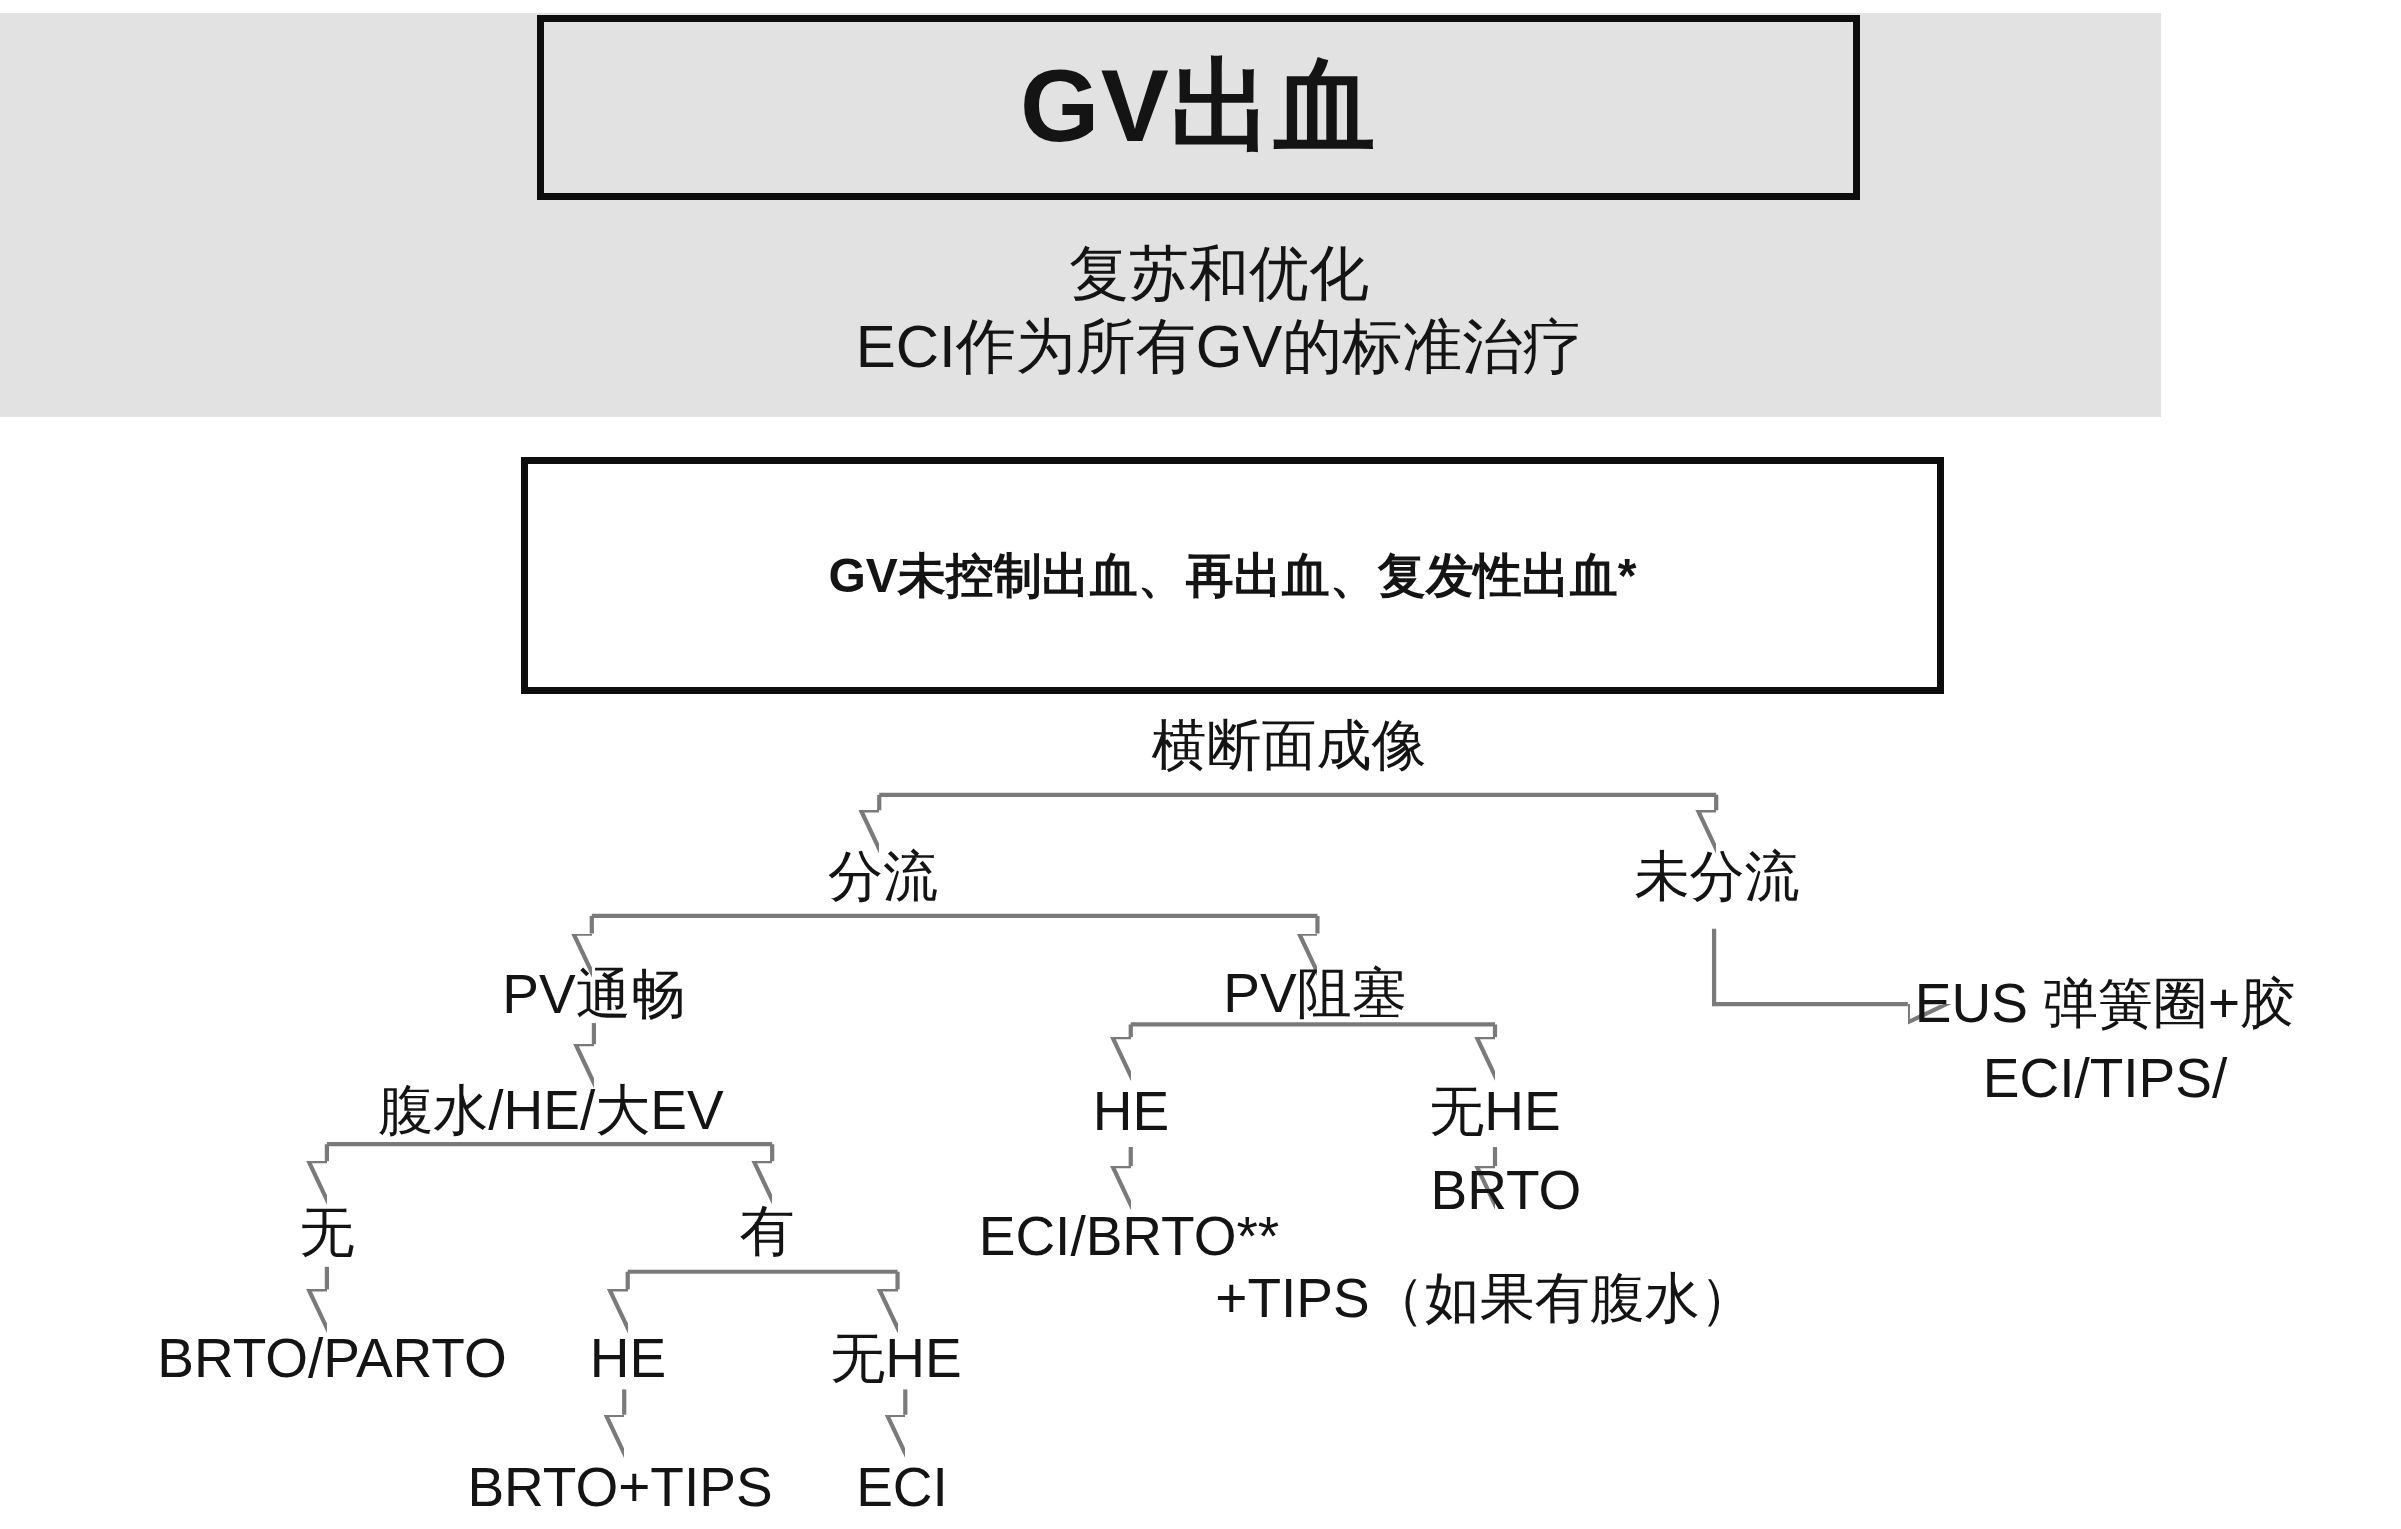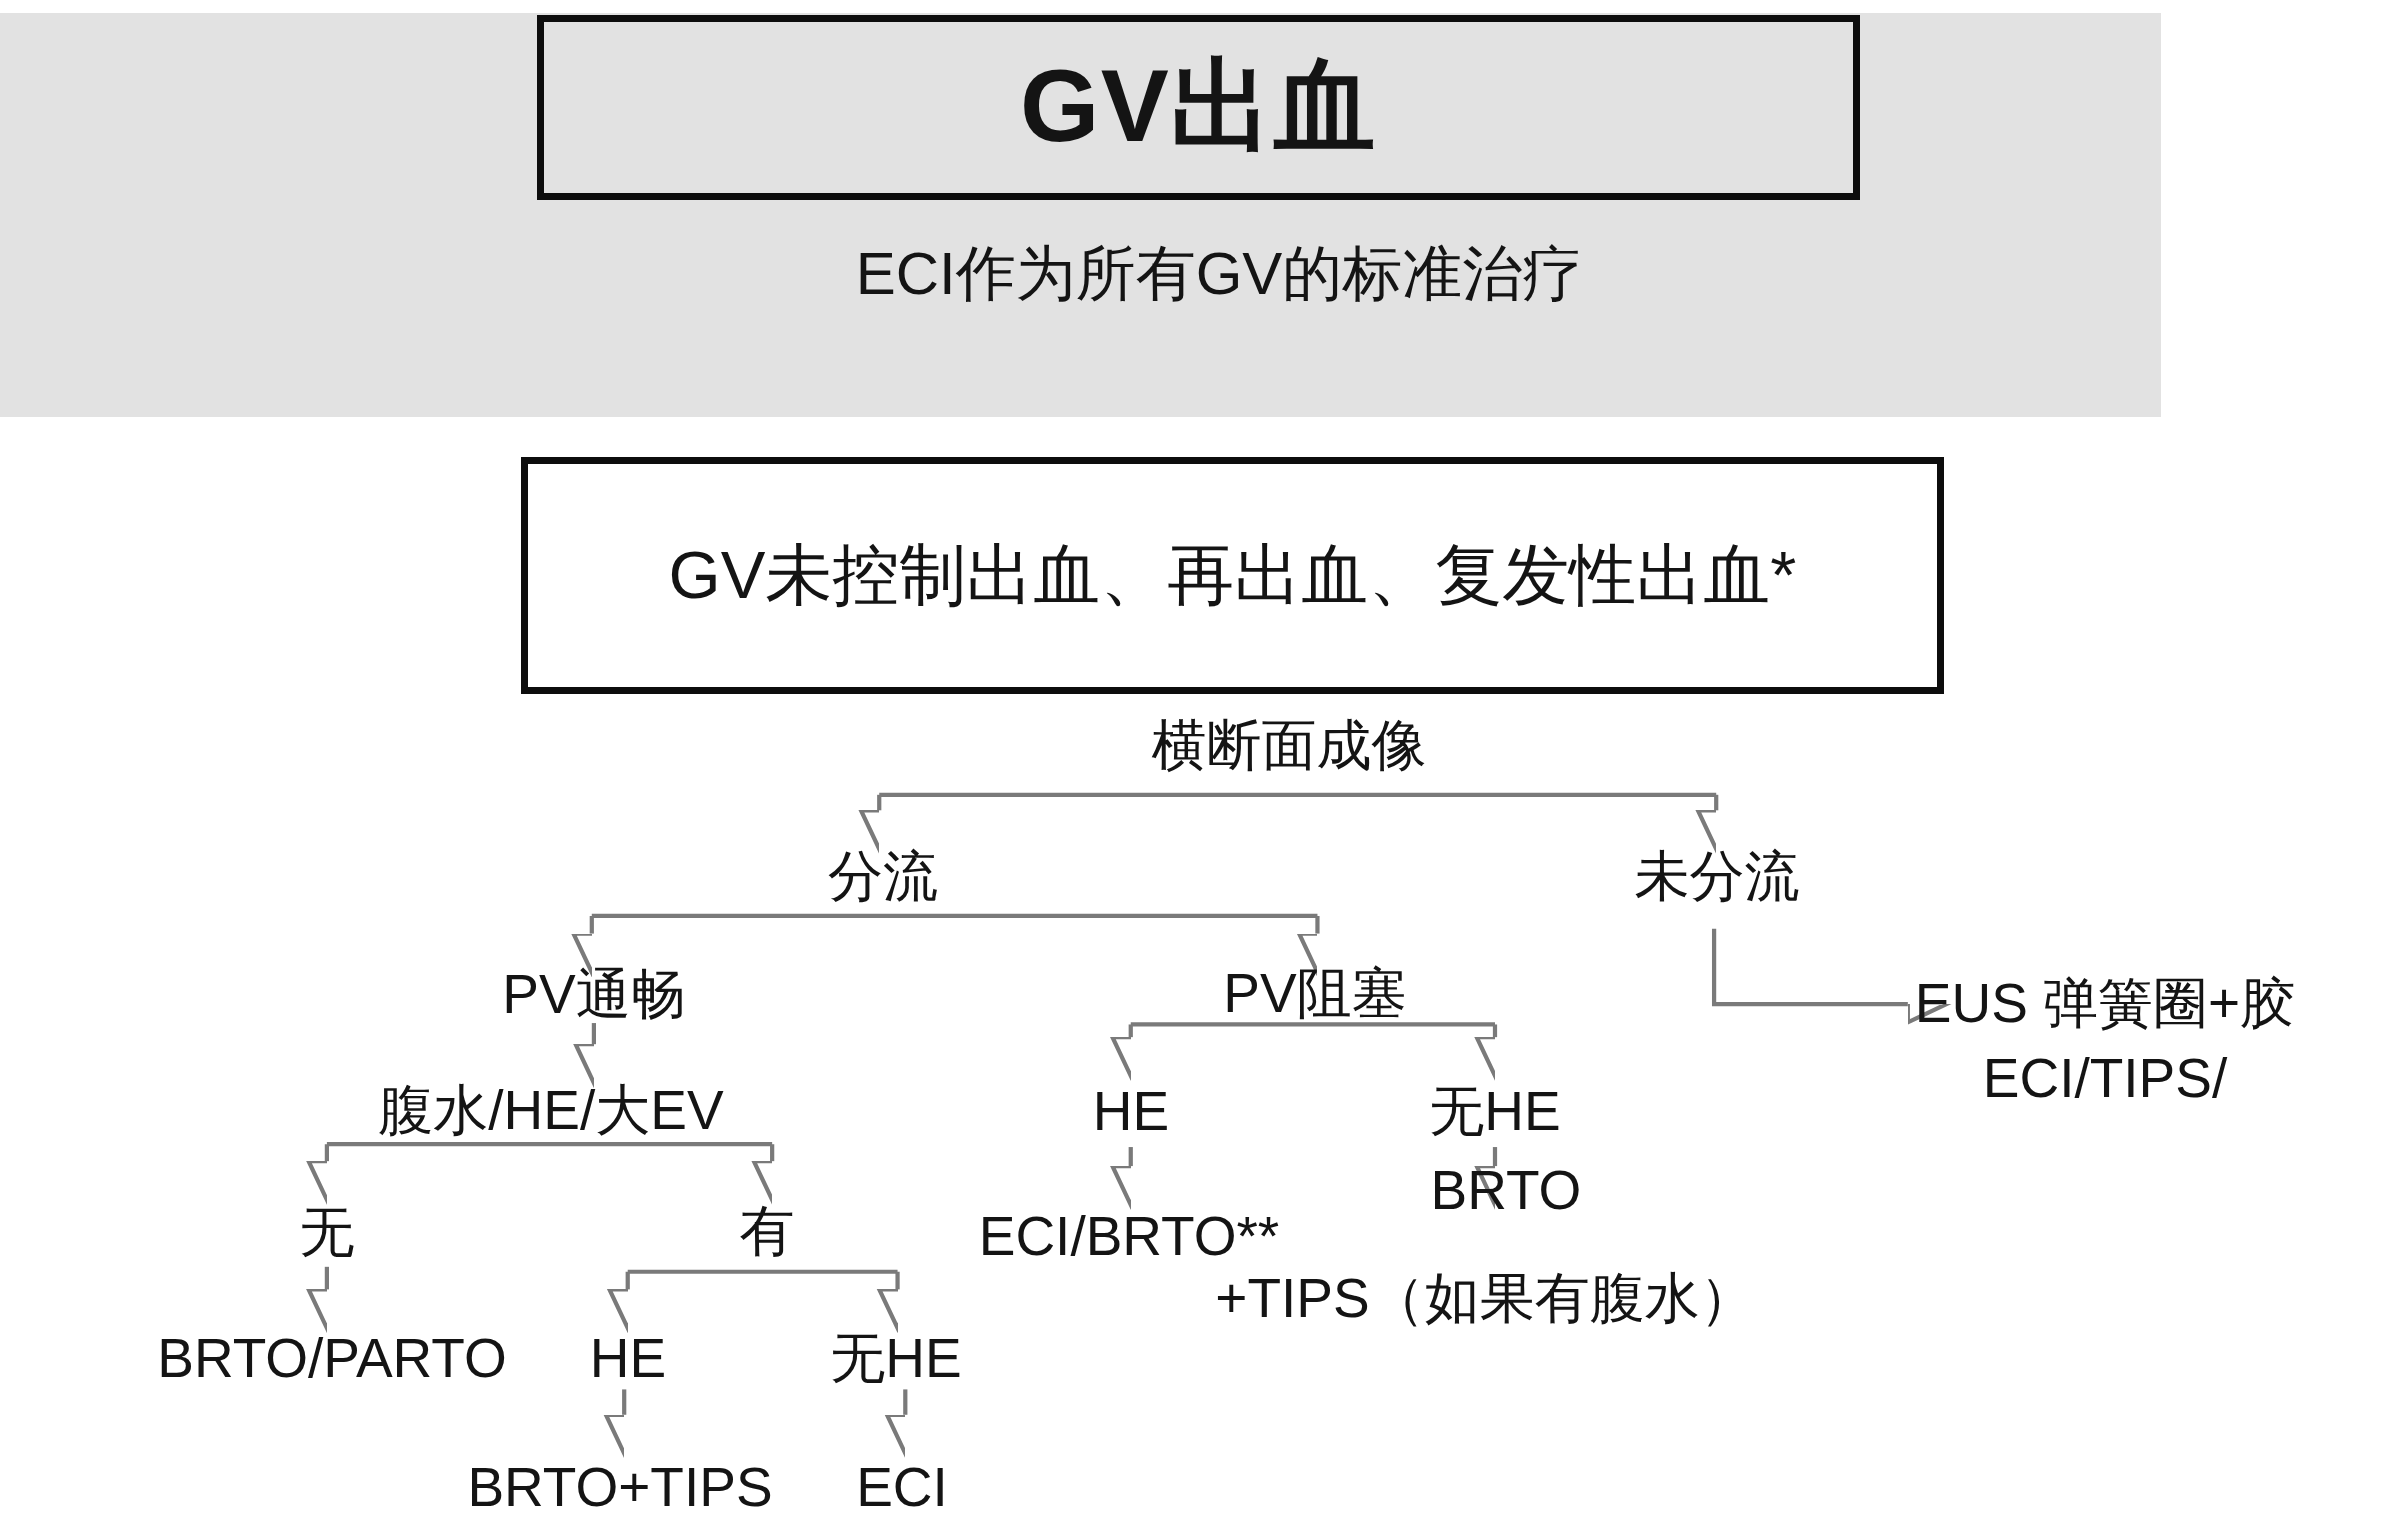--- a/index.html
+++ b/index.html
@@ -26,21 +26,21 @@
   .subtitle{
     position:absolute;left:1219px;top:224px;transform:translateX(-50%);
     text-align:center;font-size:60px;line-height:73px;white-space:nowrap;
   }
 
   .alert-box{
     position:absolute;left:521px;top:457px;width:1423px;height:237px;
     background:#ffffff;border:7.8px solid var(--border);
     display:flex;align-items:center;justify-content:center;
   }
-  .alert-box span{font-size:67px;font-weight:400;white-space:nowrap;}
+  .alert-box span{font-size:48px;font-weight:700;white-space:nowrap;}
 
   .flow{position:absolute;left:0;top:0;width:2401px;height:1529px;padding-left:8px;}
   svg.connectors{position:absolute;left:0;top:0;width:2401px;height:1529px;}
   svg.connectors path{stroke:var(--line);stroke-width:6;fill:none;}
 
   .node{
     position:absolute;transform:translate(-50%,-50%);
     font-size:55px;line-height:1.15;white-space:nowrap;text-align:center;
   }
   .node.two-line{line-height:75px;}
@@ -48,20 +48,21 @@
 </head>
 <body>
 
 <div class="page">
 
   <header class="banner">
     <div class="title-box">
       <span>GV出血</span>
     </div>
     <div class="subtitle">
+      <div>复苏和优化</div>
       <div>ECI作为所有GV的标准治疗</div>
     </div>
   </header>
 
   <section class="alert-box">
     <span>GV未控制出血、再出血、复发性出血*</span>
   </section>
 
   <div class="flow">
 

